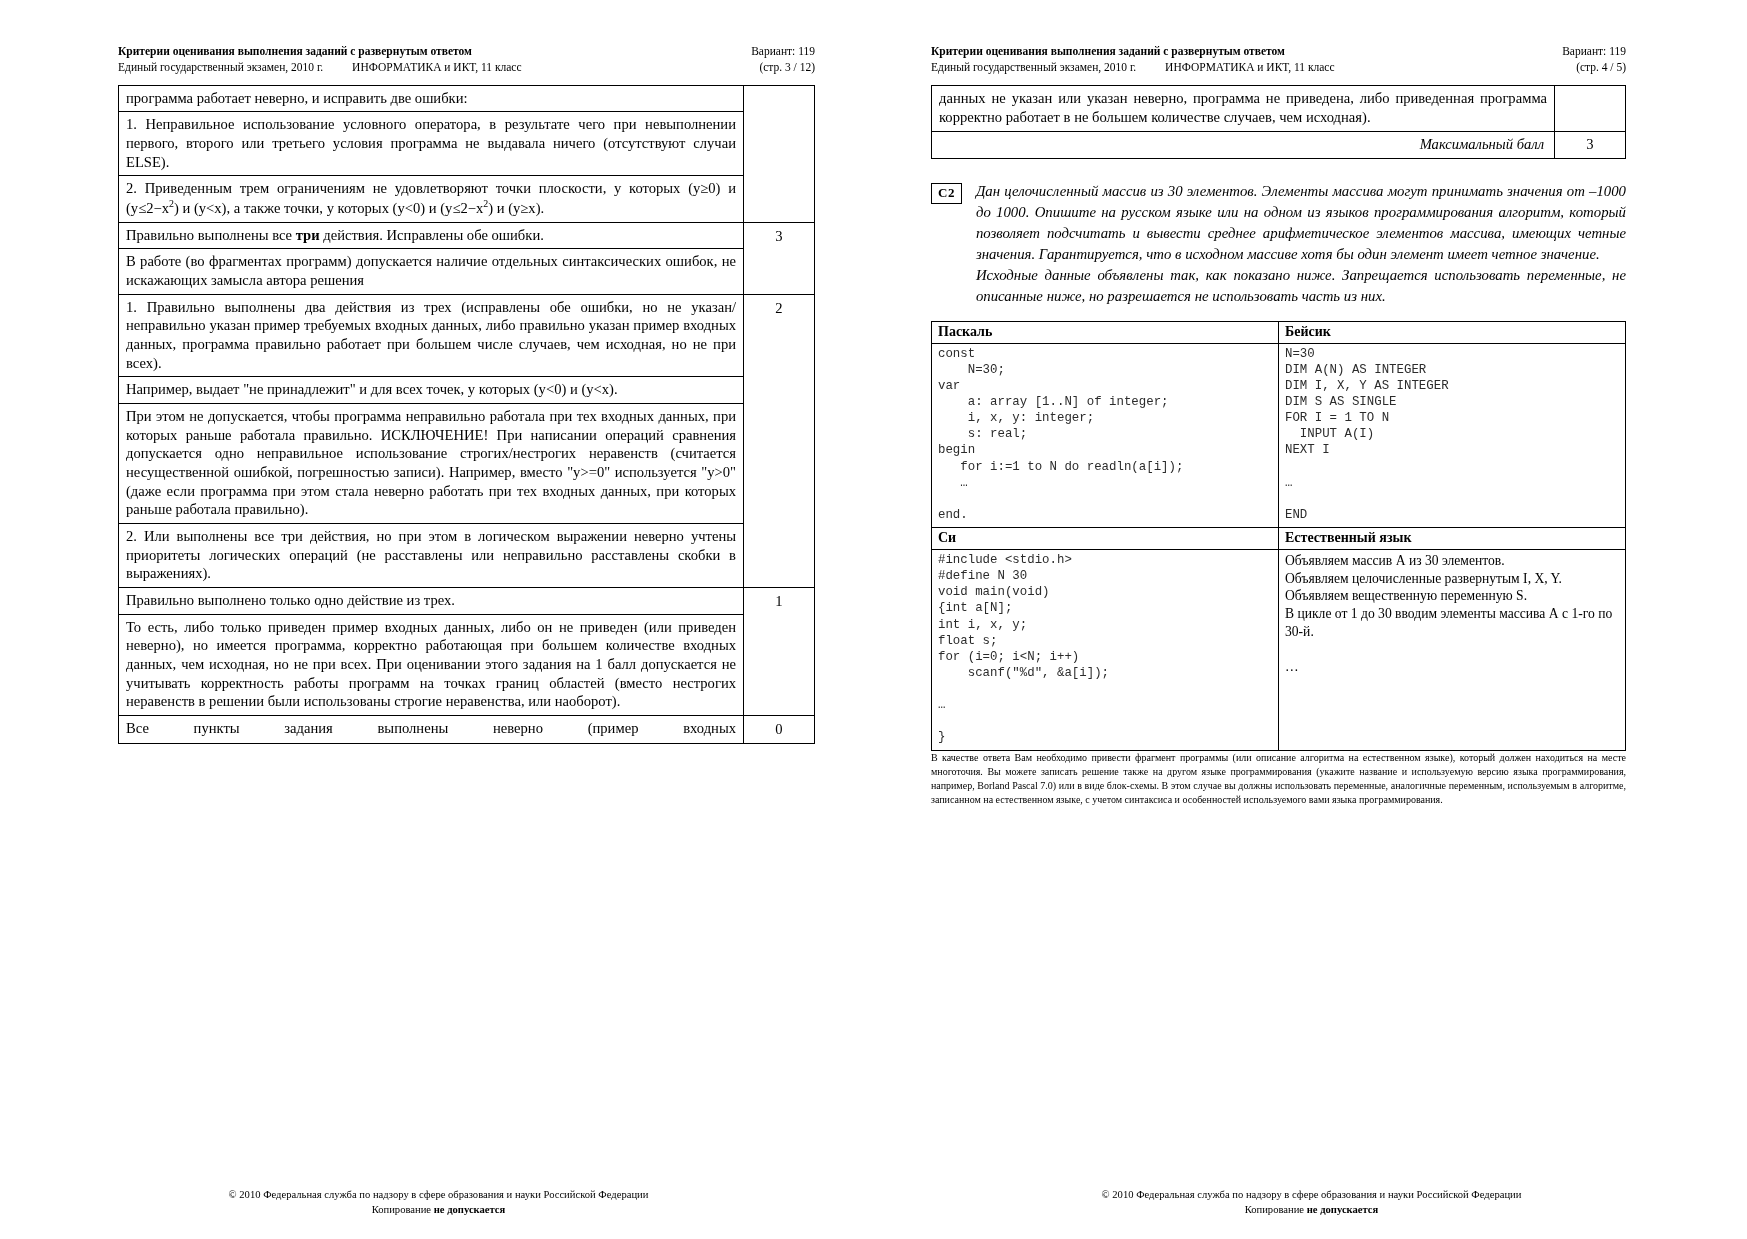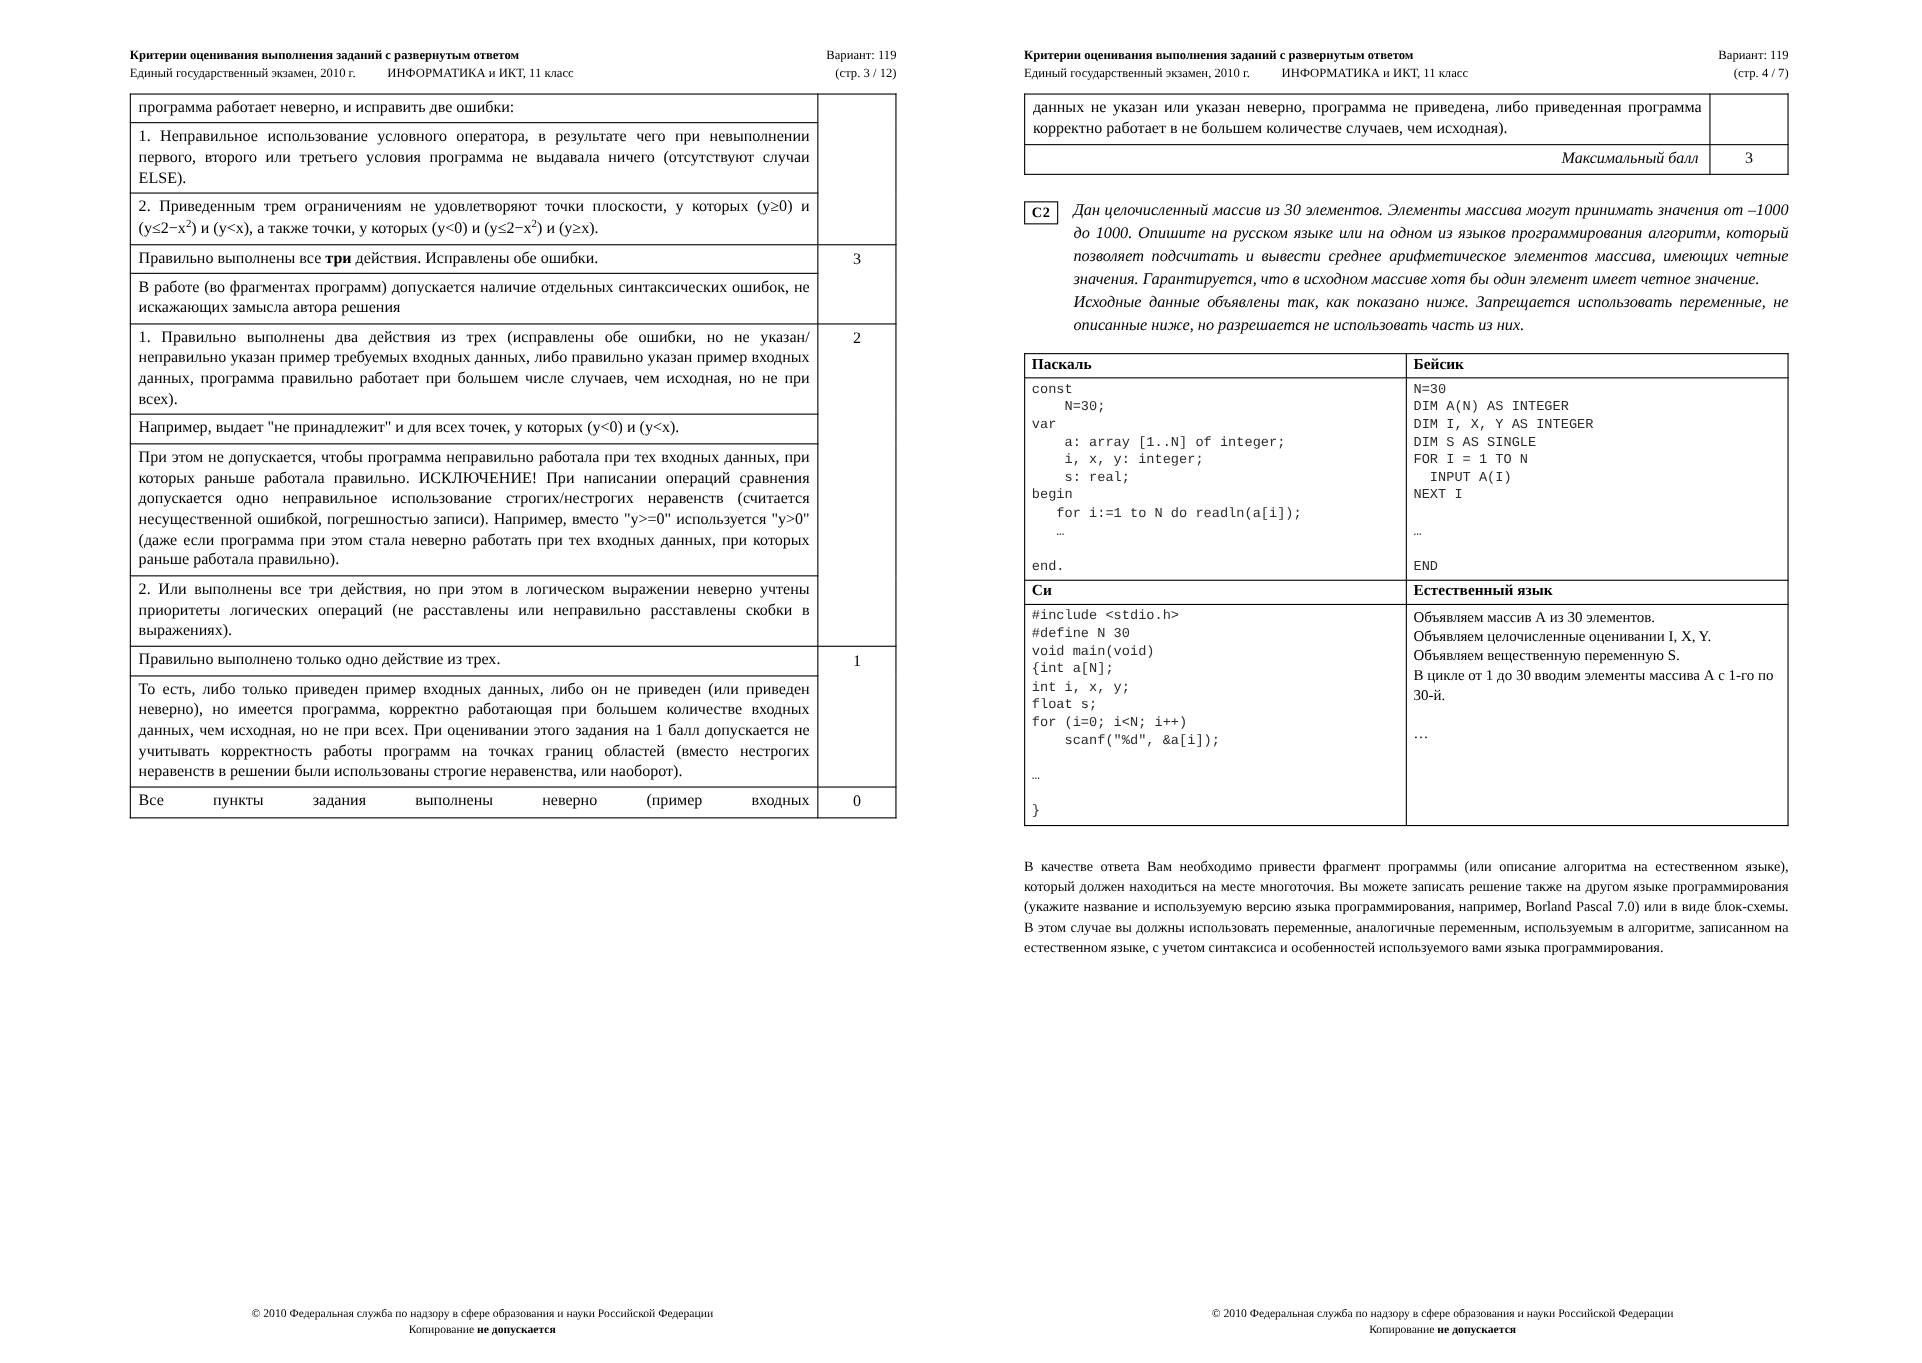--- a/index.html
+++ b/index.html
@@ -141,25 +141,25 @@
     line-height: 1.30;
     white-space: pre;
     color: #2b2b2b;
   }
   .natcell {
     font-size: 13.6px;
     line-height: 1.30;
   }
 
   .after-text {
-    font-size: 13px;
+    font-size: 10px;
     line-height: 1.42;
     text-align: justify;
     text-align-last: left;
-    margin-top: 28px;
+    margin-top: 0;
   }
 
   .footer {
     position: absolute;
     left: 4px;
     right: 0;
     bottom: 22px;
     text-align: center;
     font-size: 10.6px;
     line-height: 1.35;
@@ -246,21 +246,21 @@
   <div>
     <div class="hdr-line1">
       <span>Критерии оценивания выполнения заданий с развернутым ответом</span>
       <span class="hdr-right">Вариант: 119</span>
     </div>
     <div class="hdr-line2">
       <span>
         <span>Единый государственный экзамен, 2010 г.</span>
         <span class="hdr-subject">ИНФОРМАТИКА и ИКТ, 11 класс</span>
       </span>
-      <span class="hdr-right">(стр. 4 / 7)</span>
+      <span class="hdr-right">(стр. 4 / 5)</span>
     </div>
   </div>
 
   <table class="top-right">
     <tbody>
         <tr>
       <td>данных не указан или указан неверно, программа не приведена, либо приведенная программа корректно работает в не большем количестве случаев, чем исходная).</td>
       <td class="score"></td>
     </tr>
     <tr>
@@ -320,21 +320,21 @@
 int i, x, y;
 float s;
 for (i=0; i&lt;N; i++)
     scanf("%d", &amp;a[i]);
 
 …
 
 }</td>
       <td class="natcell">
         <div>Объявляем массив А из 30 элементов.</div>
-        <div>Объявляем целочисленные оценивании I, X, Y.</div>
+        <div>Объявляем целочисленные развернутым I, X, Y.</div>
         <div>Объявляем вещественную переменную S.</div>
         <div>В цикле от 1 до 30 вводим элементы массива А с 1-го по 30-й.</div>
         <div>&nbsp;</div>
         <div>…</div>
       </td>
     </tr>
   </tbody>
     </table>
 
   <div class="after-text">В качестве ответа Вам необходимо привести фрагмент программы (или описание алгоритма на естественном языке), который должен находиться на месте многоточия. Вы можете записать решение также на другом языке программирования (укажите название и используемую версию языка программирования, например, Borland Pascal 7.0) или в виде блок-схемы. В этом случае вы должны использовать переменные, аналогичные переменным, используемым в алгоритме, записанном на естественном языке, с учетом синтаксиса и особенностей используемого вами языка программирования.</div>

